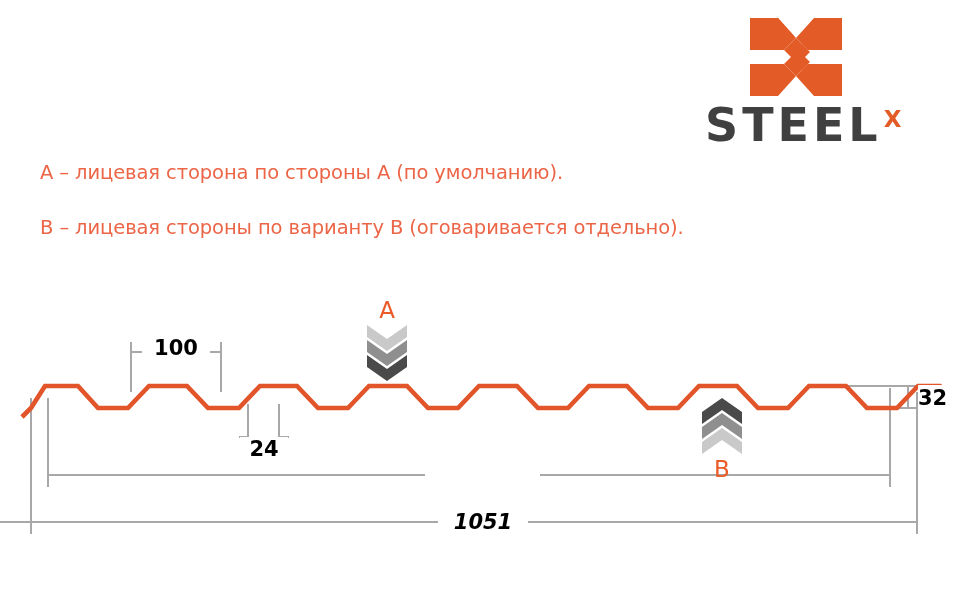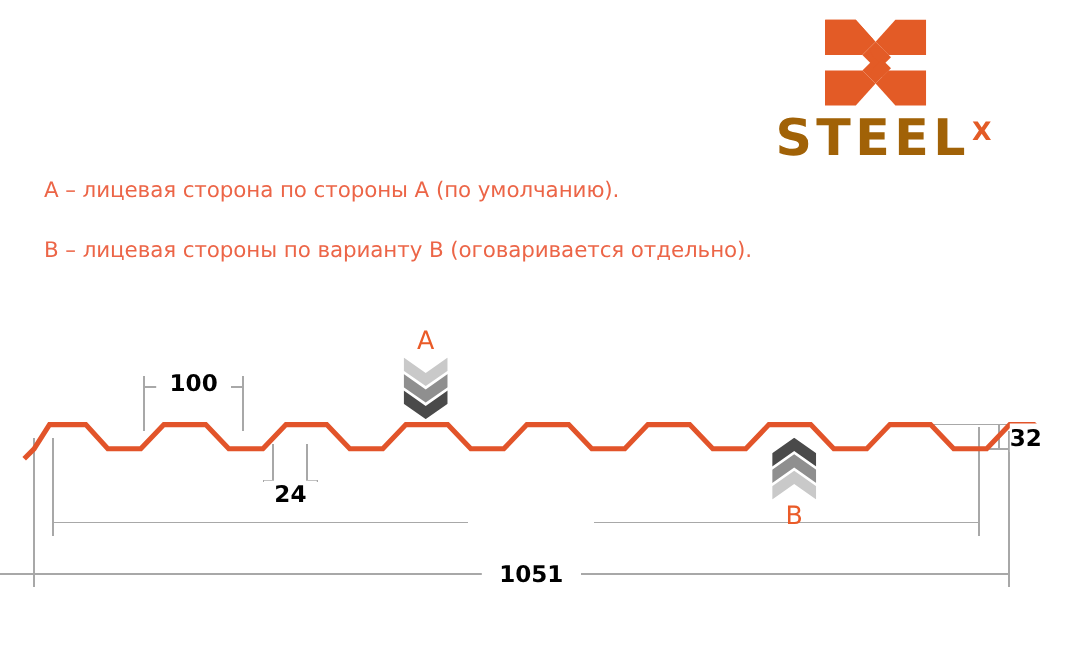--- a/index.html
+++ b/index.html
@@ -40,21 +40,21 @@
     width: 215px;
     height: 46px;
     line-height: 46px;
     white-space: nowrap;
   }
   #logo-steel {
     font-family: "DejaVu Sans", sans-serif;
     font-size: 46px;
     font-weight: bold;
     letter-spacing: 4px;
-    color: #a16207;
+    color: #404040;
     vertical-align: baseline;
   }
   #logo-sup {
     font-family: "DejaVu Sans", sans-serif;
     font-size: 23px;
     font-weight: bold;
     color: #e35b26;
     position: relative;
     top: -14px;
     left: 2px;
@@ -109,21 +109,21 @@
     text-align: left;
   }
   #label-1000 {
     left: 424px; top: 462px;
     width: 116px; height: 26px;
     font-size: 21px; line-height: 26px;
   }
   #label-1051 {
     left: 438px; top: 509px;
     width: 90px; height: 26px;
-    font-size: 21px; line-height: 26px;
+    font-size: 21px; line-height: 26px; font-style: italic;
   }
 
   
   .marker {
     position: absolute;
     width: 56px;
   }
   #marker-a { left: 359px; top: 297px; height: 86px; }
   #marker-b { left: 694px; top: 398px; height: 86px; }
 

